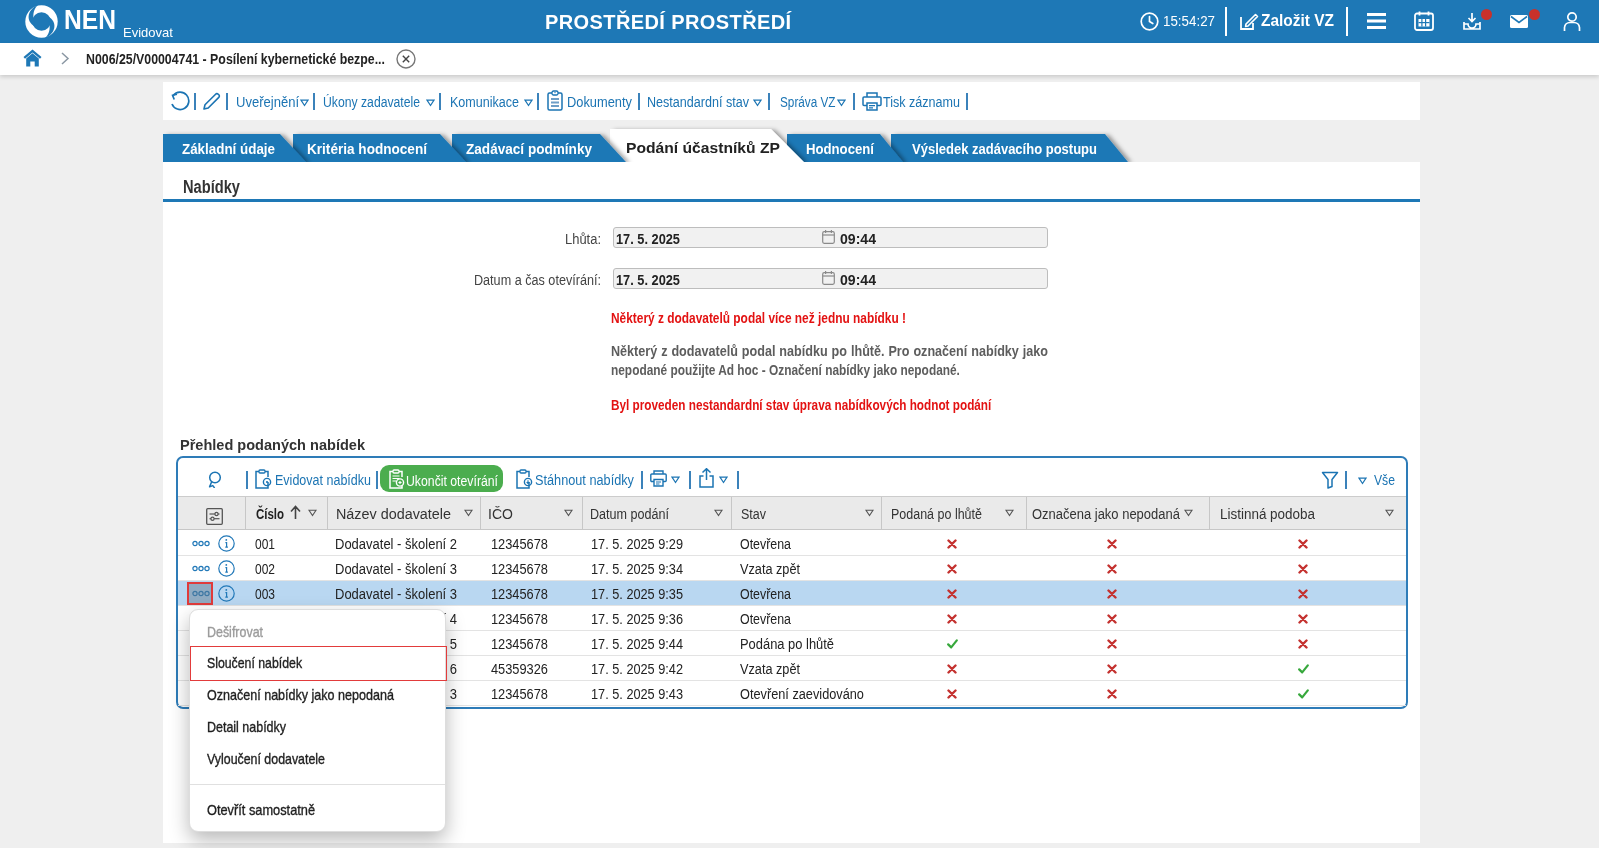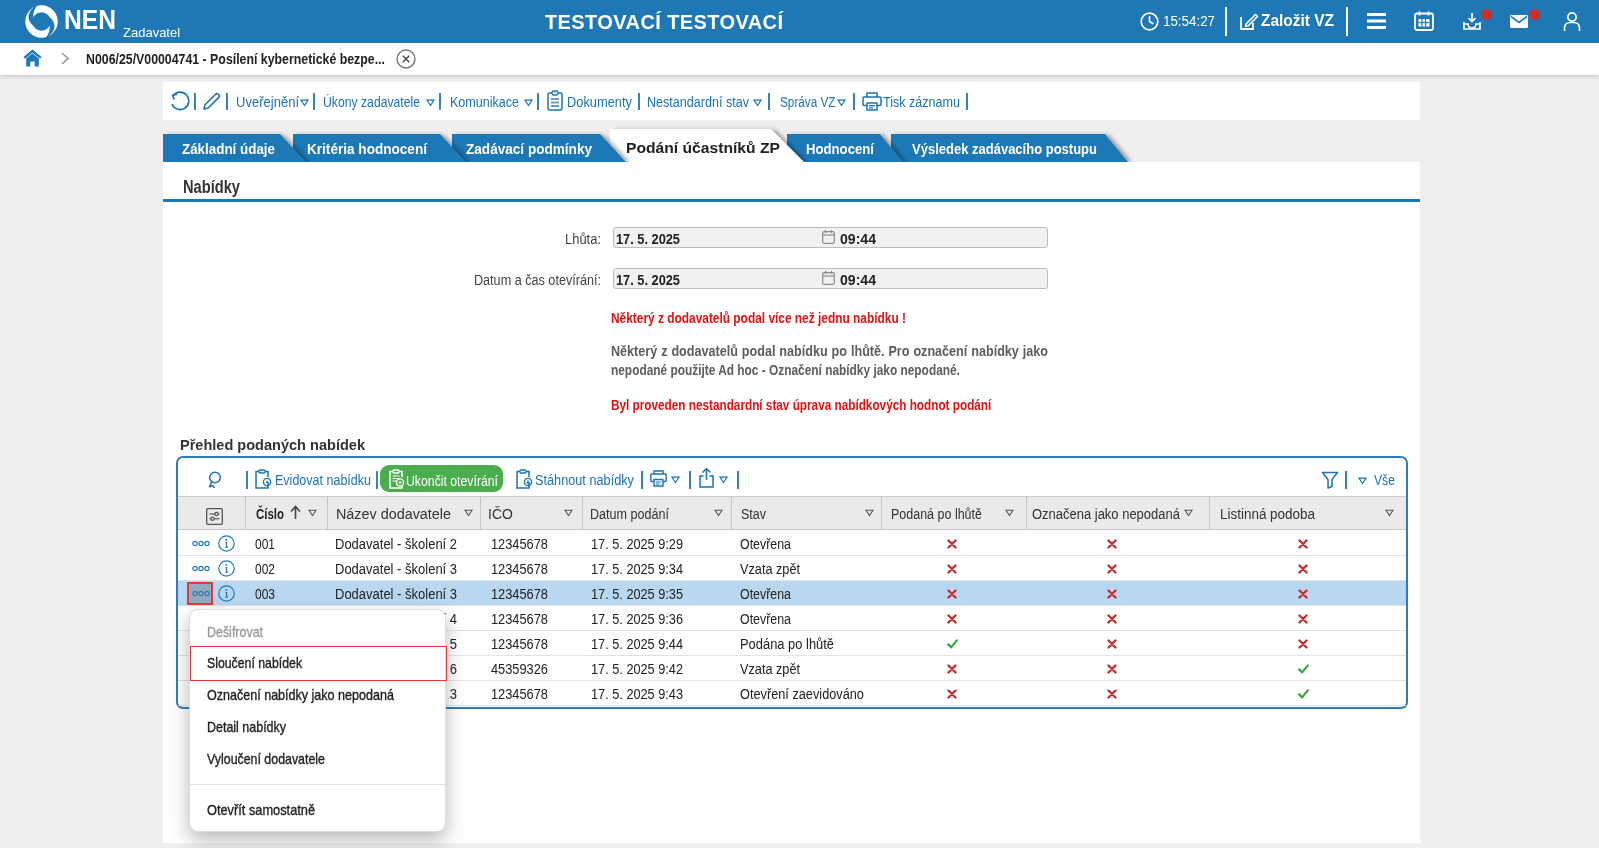--- a/index.html
+++ b/index.html
@@ -430,22 +430,22 @@
     </svg>
   <svg class="abs" style="left:1107px;top:689px;" width="10" height="10" viewBox="0 0 10 10">
       <path d="M1.5 1.5 L8.5 8.5 M8.5 1.5 L1.5 8.5" stroke="#c43230" stroke-width="2.4" stroke-linecap="round"></path>
     </svg>
   <svg class="abs" style="left:1298px;top:689px;" width="11" height="10" viewBox="0 0 11 10">
       <path d="M1.2 5.4 L4.2 8.4 L9.8 1.4" fill="none" stroke="#37a83c" stroke-width="2.2" stroke-linecap="round" stroke-linejoin="round"></path>
     </svg>
 
   <div id="texts" style="position:absolute;left:0;top:0;">
   <div class="abs" style="left:64px;top:5px;font-size:27px;color:#fff;font-weight:bold;transform:scaleX(0.912);transform-origin:left center;white-space:nowrap;">NEN</div>
-  <div class="abs" style="left:123px;top:25px;font-size:13px;color:#fff;white-space:nowrap;">Zadavatel</div>
-  <div class="abs" style="left:545px;top:11px;font-size:20px;color:#fff;font-weight:bold;letter-spacing:0.4px;white-space:nowrap;">TESTOVACÍ TESTOVACÍ</div>
+  <div class="abs" style="left:123px;top:25px;font-size:13px;color:#fff;white-space:nowrap;">Evidovat</div>
+  <div class="abs" style="left:545px;top:11px;font-size:20px;color:#fff;font-weight:bold;letter-spacing:0.4px;white-space:nowrap;">PROSTŘEDÍ PROSTŘEDÍ</div>
   <div class="abs" style="left:1163px;top:13px;font-size:14.5px;color:#fff;transform:scaleX(0.921);transform-origin:left center;white-space:nowrap;">15:54:27</div>
   <div class="abs" style="left:1261px;top:11px;font-size:16.5px;color:#fff;font-weight:bold;transform:scaleX(0.937);transform-origin:left center;white-space:nowrap;">Založit VZ</div>
   <div class="abs" style="left:86px;top:51px;font-size:14px;color:#222;font-weight:bold;transform:scaleX(0.881);transform-origin:left center;white-space:nowrap;">N006/25/V00004741 - Posílení kybernetické bezpe...</div>
   <div class="abs" style="left:236px;top:94px;font-size:14px;color:#1b74b3;transform:scaleX(0.931);transform-origin:left center;white-space:nowrap;">Uveřejnění</div>
   <div class="abs" style="left:323px;top:94px;font-size:14px;color:#1b74b3;transform:scaleX(0.872);transform-origin:left center;white-space:nowrap;">Úkony zadavatele</div>
   <div class="abs" style="left:450px;top:94px;font-size:14px;color:#1b74b3;transform:scaleX(0.896);transform-origin:left center;white-space:nowrap;">Komunikace</div>
   <div class="abs" style="left:567px;top:94px;font-size:14px;color:#1b74b3;transform:scaleX(0.918);transform-origin:left center;white-space:nowrap;">Dokumenty</div>
   <div class="abs" style="left:647px;top:94px;font-size:14px;color:#1b74b3;transform:scaleX(0.898);transform-origin:left center;white-space:nowrap;">Nestandardní stav</div>
   <div class="abs" style="left:780px;top:94px;font-size:14px;color:#1b74b3;transform:scaleX(0.840);transform-origin:left center;white-space:nowrap;">Správa VZ</div>
   <div class="abs" style="left:883px;top:94px;font-size:14px;color:#1b74b3;transform:scaleX(0.897);transform-origin:left center;white-space:nowrap;">Tisk záznamu</div>

